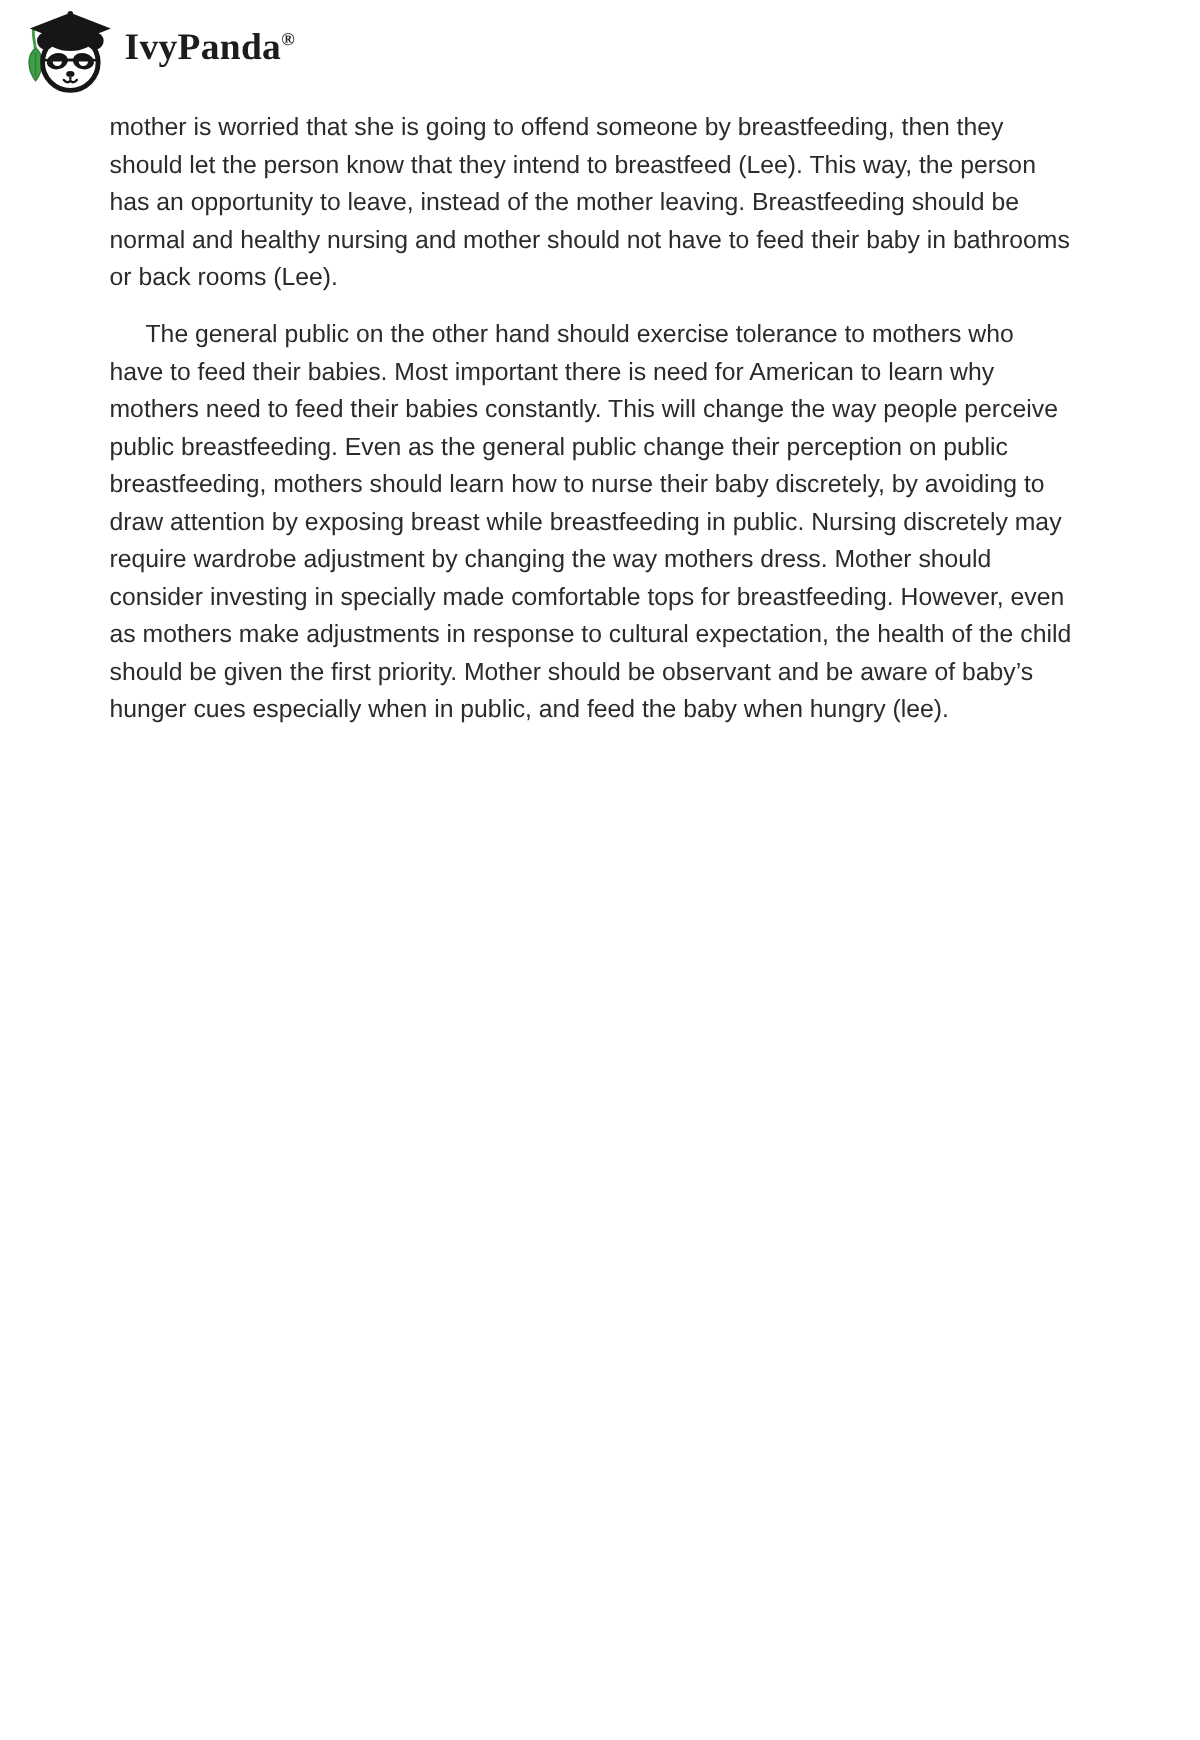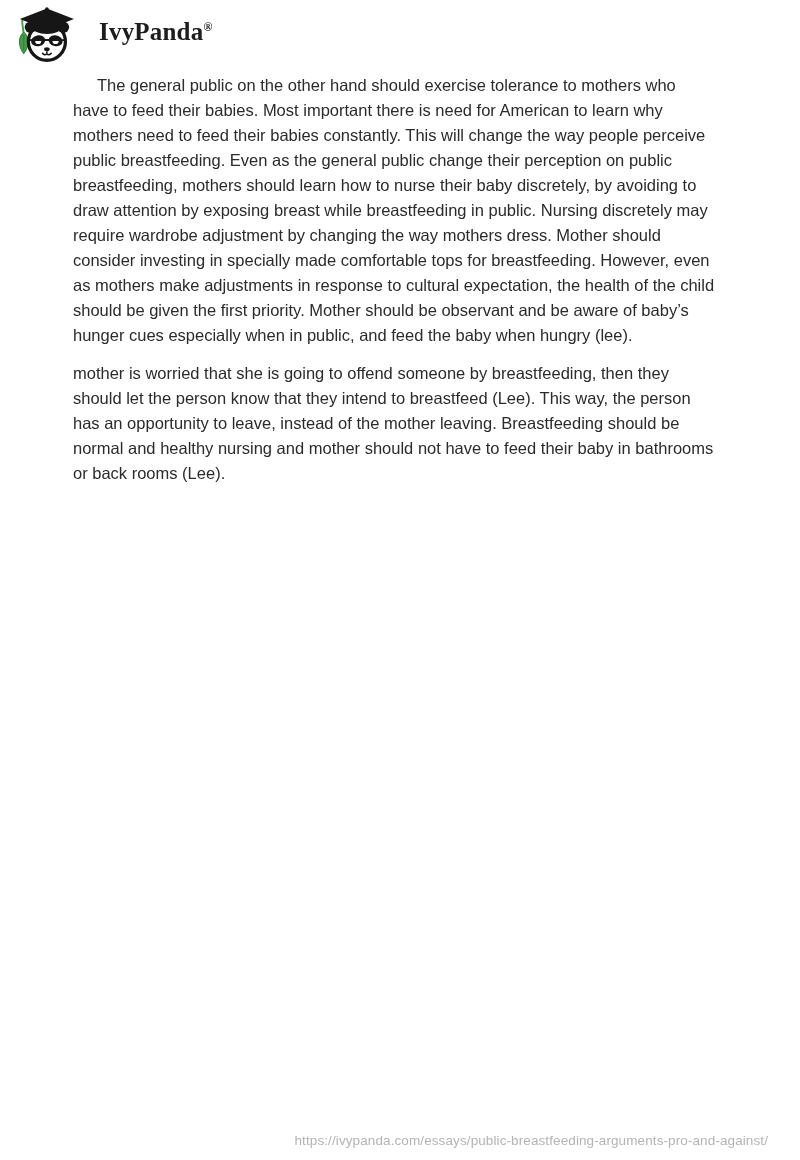--- a/index.html
+++ b/index.html
@@ -10,21 +10,21 @@
     position: relative;
     font-family: "Liberation Sans", sans-serif;
     overflow: hidden;
   }
   .page { position: relative; width: 800px; height: 1160px; background: #ffffff; }
 
   
   .header { position: relative; height: 70px; }
   .brand {
     position: absolute; left: 14px; top: 7px;
-    display: flex; align-items: center; gap: 25px;
+    display: flex; align-items: center; gap: 9px;
     cursor: pointer;
   }
   .logo-svg { display: block; width: 60px; height: 55px; }
   .brand-text {
     font-family: "Liberation Serif", serif;
     font-weight: 700;
     font-size: 25px;
     color: #1d1d1d;
     letter-spacing: 0.2px;
     line-height: 1;
@@ -107,35 +107,32 @@
 
         <ellipse cx="34" cy="43.8" rx="2.9" ry="2" fill="#161616"></ellipse>
         <path d="M34,45.8 L34,47.8" fill="none" stroke="#161616" stroke-width="1.6"></path>
         <path d="M29.5,48 Q31.7,50.8 34,48.6 Q36.3,50.8 38.5,48" fill="none" stroke="#161616" stroke-width="1.6" stroke-linecap="round"></path>
       </svg>
       <div class="brand-text"><span>IvyPanda</span><sup>®</sup></div>
     </div>
   </header>
 
   <main class="content">
+    <p class="para">mother is worried that she is going to offend someone by breastfeeding, then they
+should let the person know that they intend to breastfeed (Lee). This way, the person
+has an opportunity to leave, instead of the mother leaving. Breastfeeding should be
+normal and healthy nursing and mother should not have to feed their baby in bathrooms
+or back rooms (Lee).</p>
     <p class="para indented">The general public on the other hand should exercise tolerance to mothers who
 have to feed their babies. Most important there is need for American to learn why
 mothers need to feed their babies constantly. This will change the way people perceive
 public breastfeeding. Even as the general public change their perception on public
 breastfeeding, mothers should learn how to nurse their baby discretely, by avoiding to
 draw attention by exposing breast while breastfeeding in public. Nursing discretely may
 require wardrobe adjustment by changing the way mothers dress. Mother should
 consider investing in specially made comfortable tops for breastfeeding. However, even
 as mothers make adjustments in response to cultural expectation, the health of the child
 should be given the first priority. Mother should be observant and be aware of baby’s
 hunger cues especially when in public, and feed the baby when hungry (lee).</p>
-    <p class="para">mother is worried that she is going to offend someone by breastfeeding, then they
-should let the person know that they intend to breastfeed (Lee). This way, the person
-has an opportunity to leave, instead of the mother leaving. Breastfeeding should be
-normal and healthy nursing and mother should not have to feed their baby in bathrooms
-or back rooms (Lee).</p>
   </main>
 
-  <footer class="footer">
-    <span class="url">https://ivypanda.com/essays/public-breastfeeding-arguments-pro-and-against/</span>
-  </footer>
 
 </div>
 
 </body></html>

